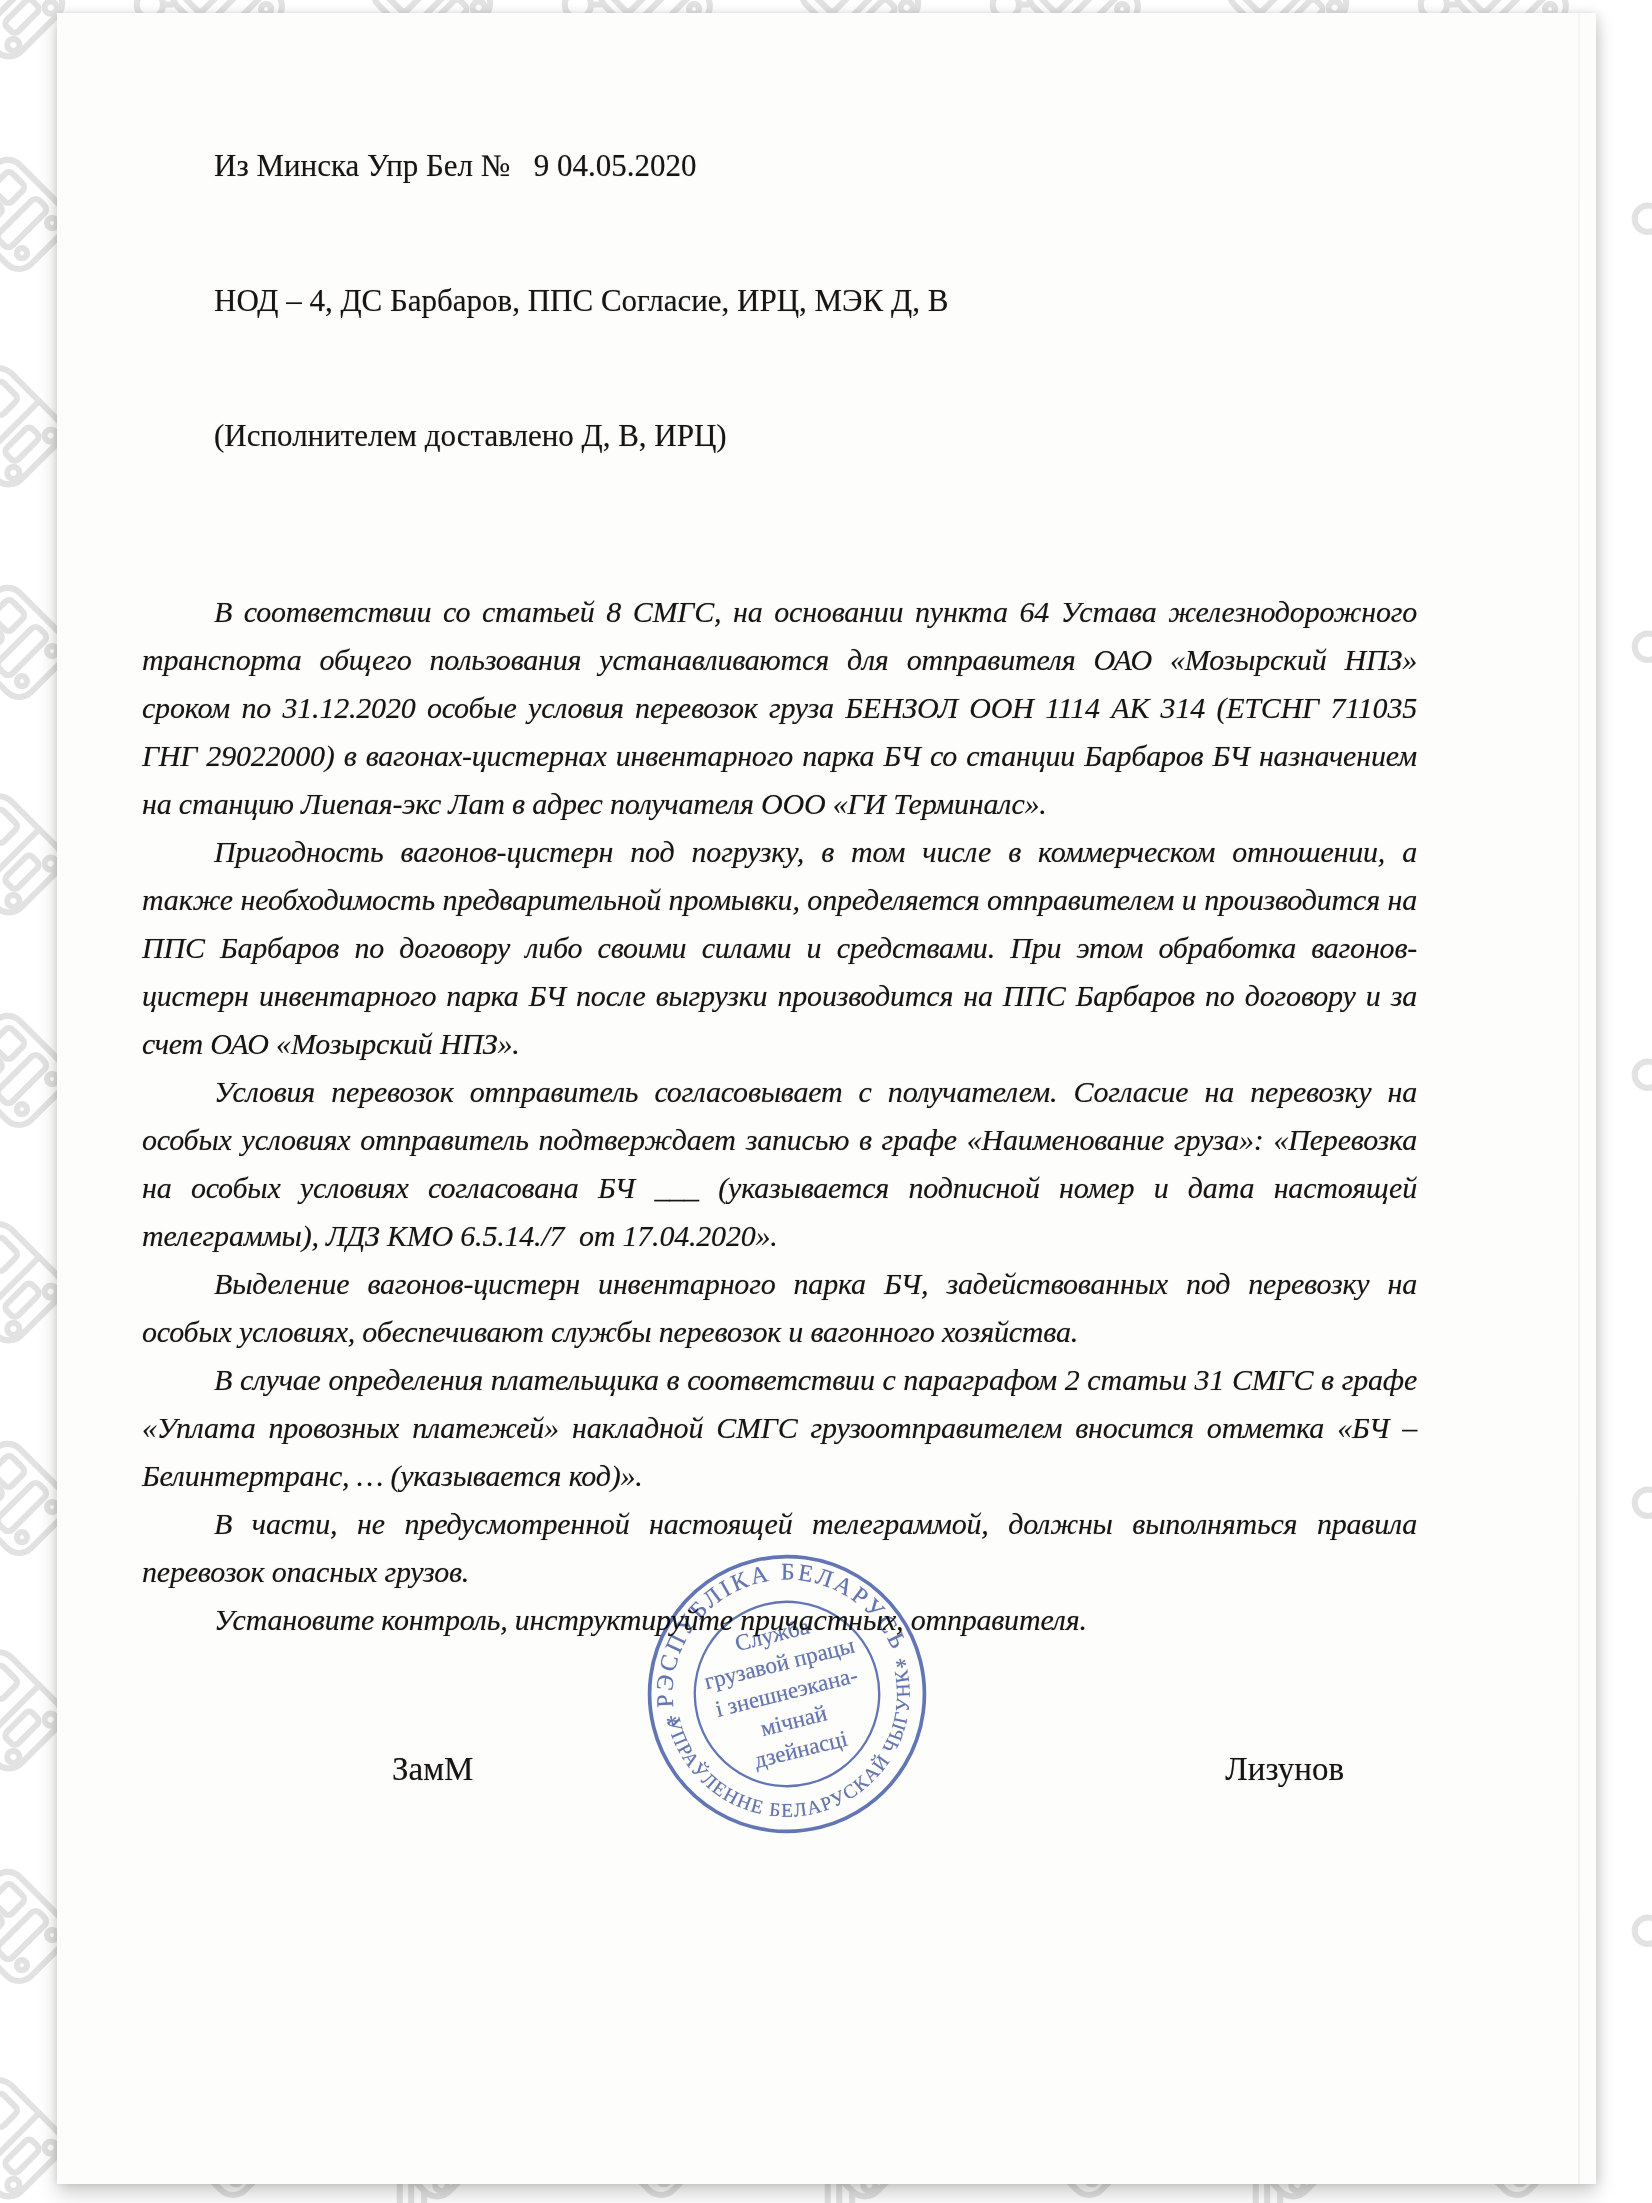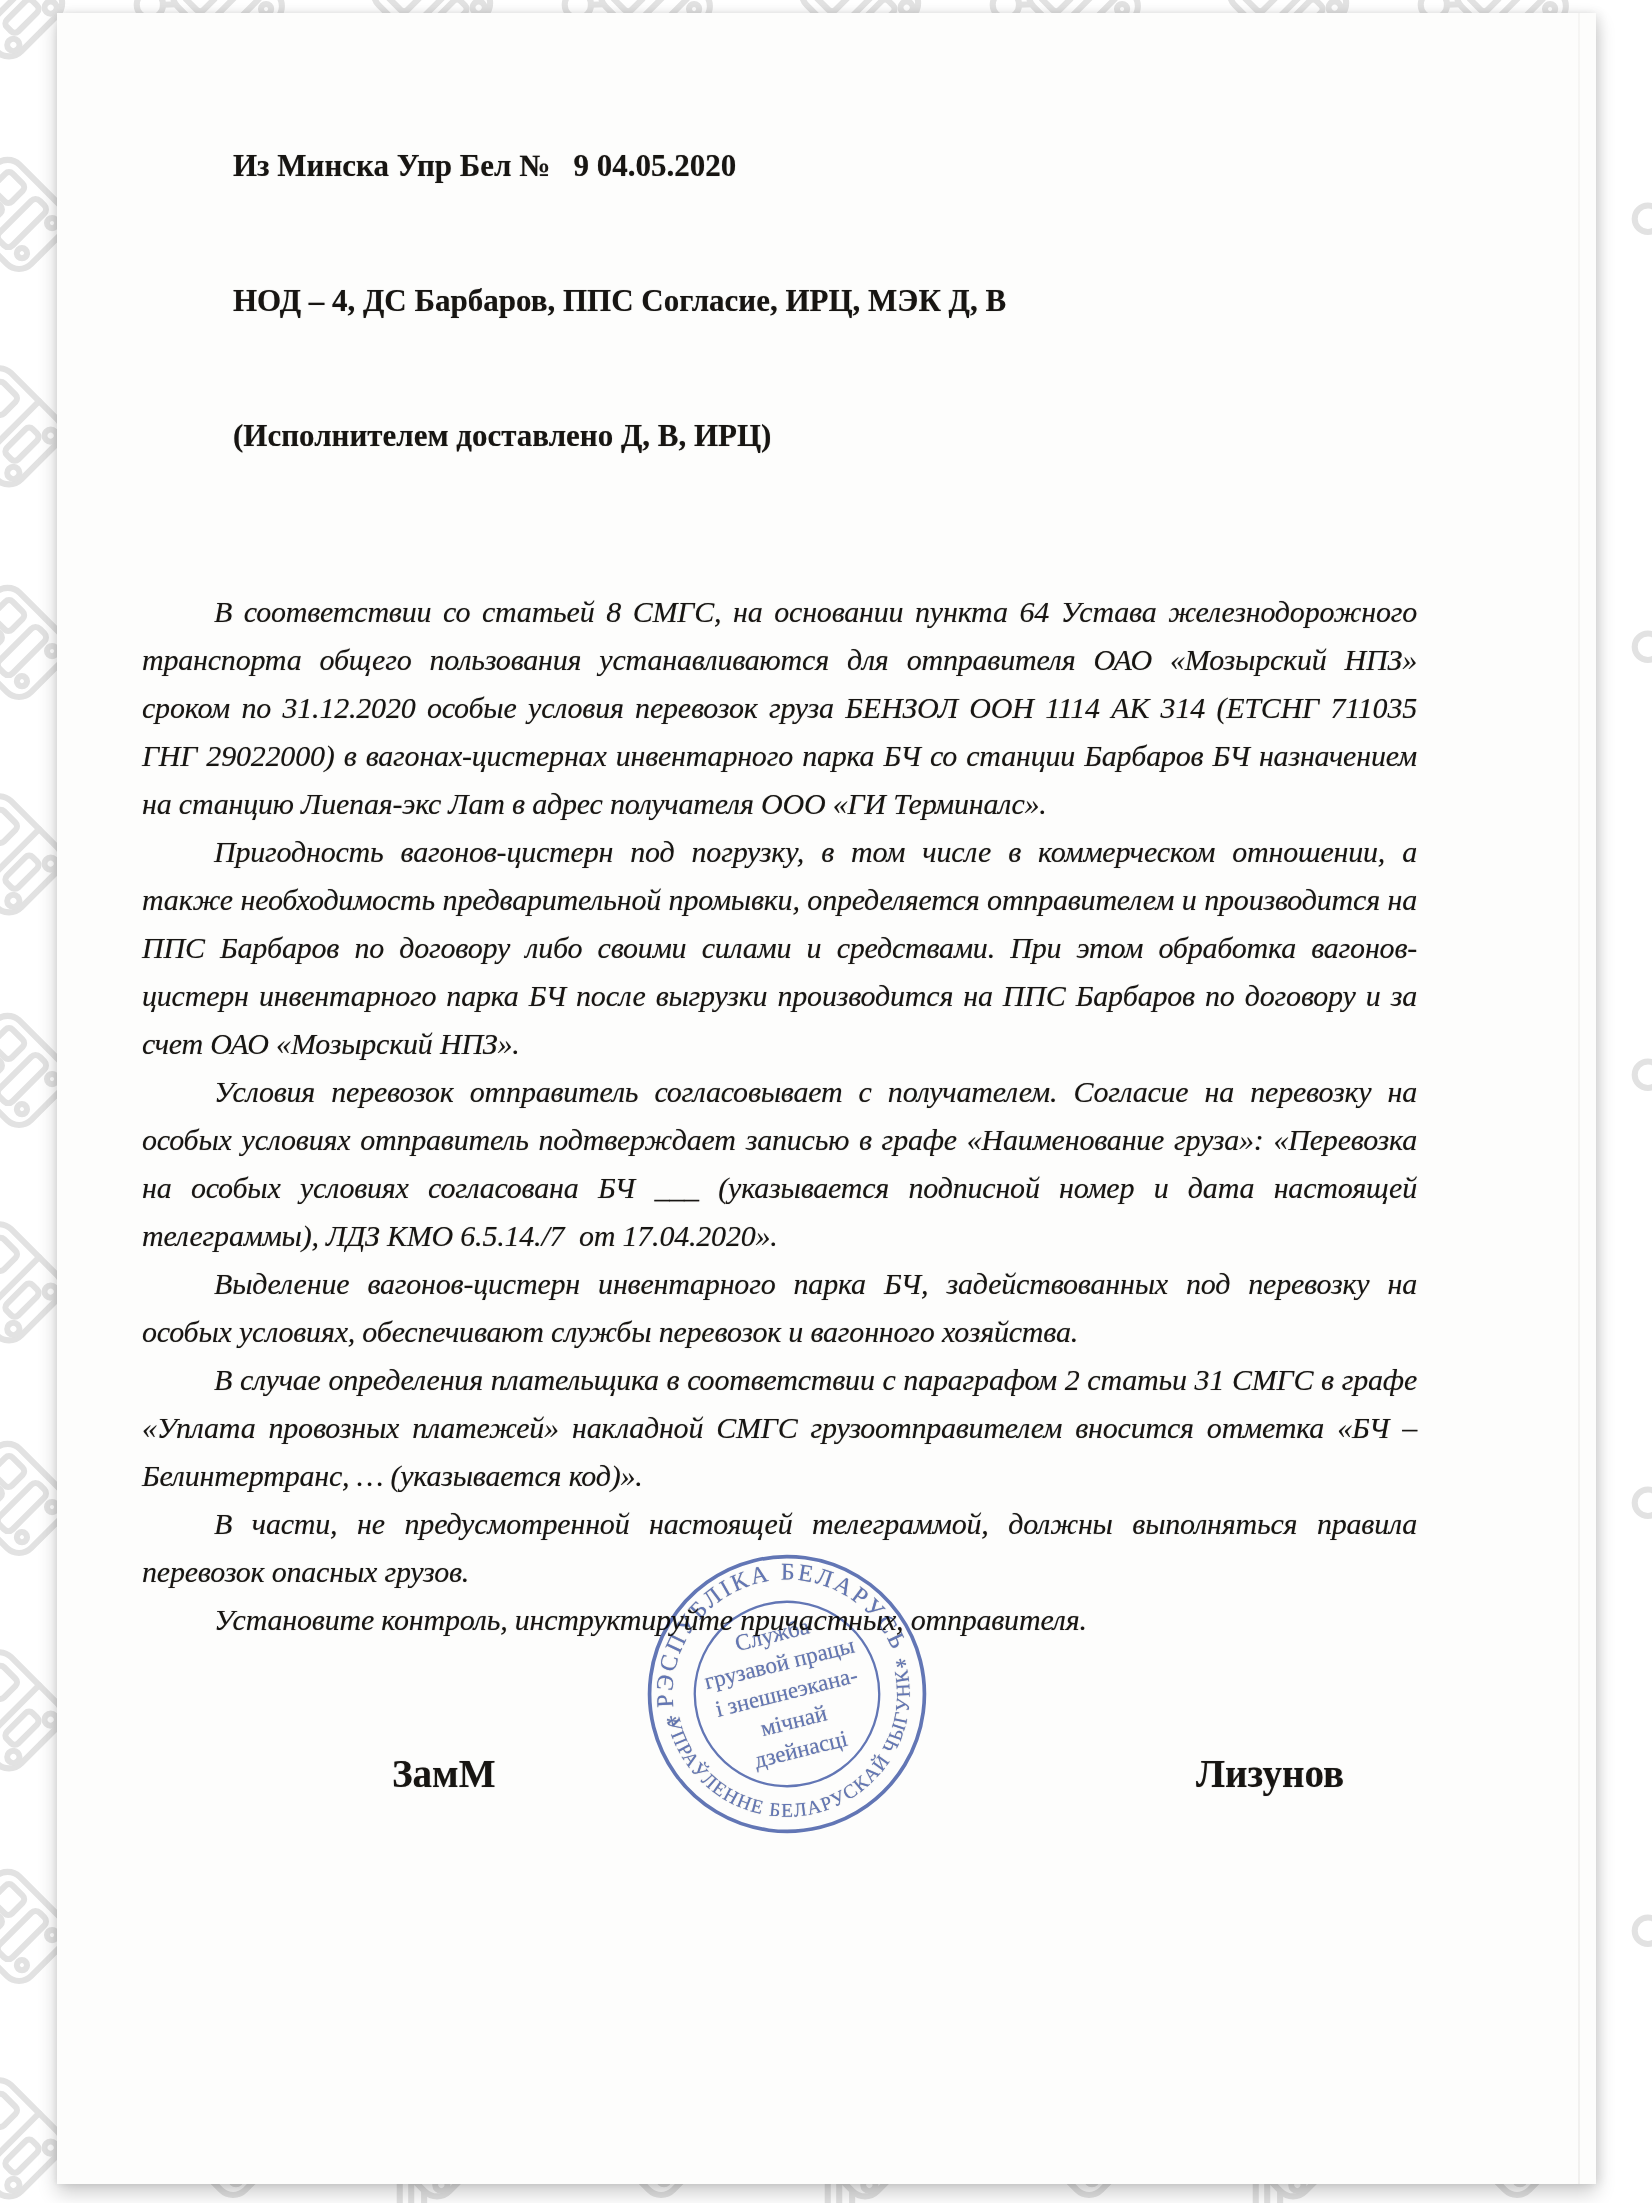--- a/index.html
+++ b/index.html
@@ -20,26 +20,26 @@
   .page:after{ 
     content:"";position:absolute;top:0;right:16.5px;width:1.8px;height:100%;
     background:linear-gradient(180deg,#f1f0ee,#e9e8e6);opacity:.6;
   }
   .content{
     position:relative;width:100%;height:100%;box-sizing:border-box;
     padding:40px 179px 0 85px;
     color:#171512;
     text-shadow:0 0 0.9px rgba(25,22,18,.45);
   }
-  .header{margin-left:91px;font-size:31px;line-height:45px;white-space:pre-wrap;font-weight:bold;}
+  .header{margin-left:72px;font-size:31px;line-height:45px;white-space:pre-wrap;}
   .body-text{margin-top:40px;font-size:30px;line-height:48px;text-align:justify;letter-spacing:-0.2px;}
   .body-text p{margin:0;text-indent:72px;font-style:italic;}
   .sig-row{
     display:flex;justify-content:space-between;align-items:flex-start;
-    margin-top:107px;padding:0 73px 0 250px;font-size:39px;font-weight:bold;
+    margin-top:107px;padding:0 73px 0 250px;font-size:33px;
   }
   
   .stamp{
     position:absolute;left:564px;top:1515px;width:332px;height:332px;
     mix-blend-mode:multiply;opacity:.88;filter:blur(0.4px);
   }
   .stamp text{fill:#4d64ad;}
   .stamp circle{stroke:#4d64ad;fill:none;}
   .hidden-defs{position:absolute;width:0;height:0;overflow:hidden;}
 </style>

